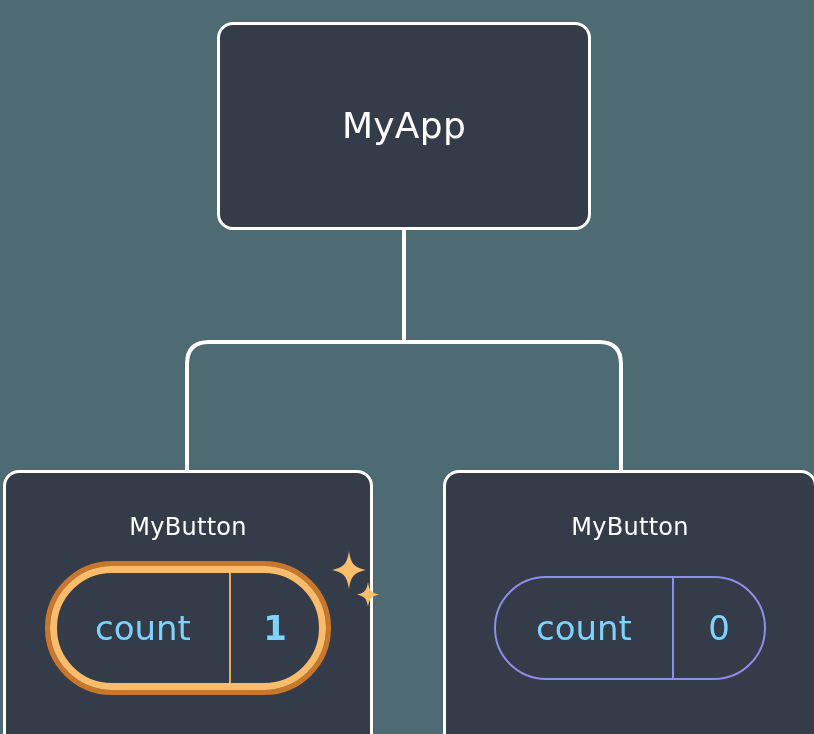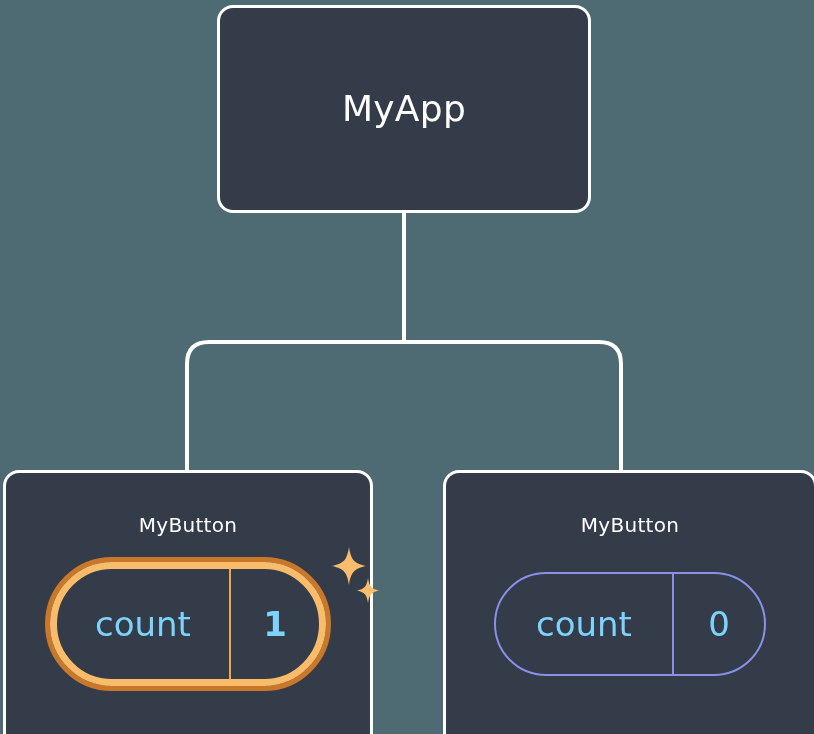--- a/index.html
+++ b/index.html
@@ -36,21 +36,21 @@
     box-sizing: border-box;
     background: #343c4a;
     border: 3px solid #ffffff;
     border-radius: 16px;
     display: flex;
     flex-direction: column;
     align-items: center;
   }
   .card-root {
     left: 217px;
-    top: 5px;
+    top: 22px;
     width: 374px;
     height: 208px;
     justify-content: center;
   }
   .card-child-left {
     left: 3px;
     top: 470px;
     width: 370px;
     height: 290px;
     padding-top: 42px;
@@ -66,21 +66,21 @@
   .card-title {
     color: #ffffff;
     font-size: 36px;
     font-weight: 400;
     letter-spacing: 0.3px;
     line-height: 1;
     white-space: nowrap;
   }
   .card-child-left .card-title,
   .card-child-right .card-title {
-    font-size: 20px;
+    font-size: 24px;
   }
 
   
   .pill-wrap {
     position: relative;
     display: flex;
     align-items: center;
     justify-content: center;
   }
   .pill {

